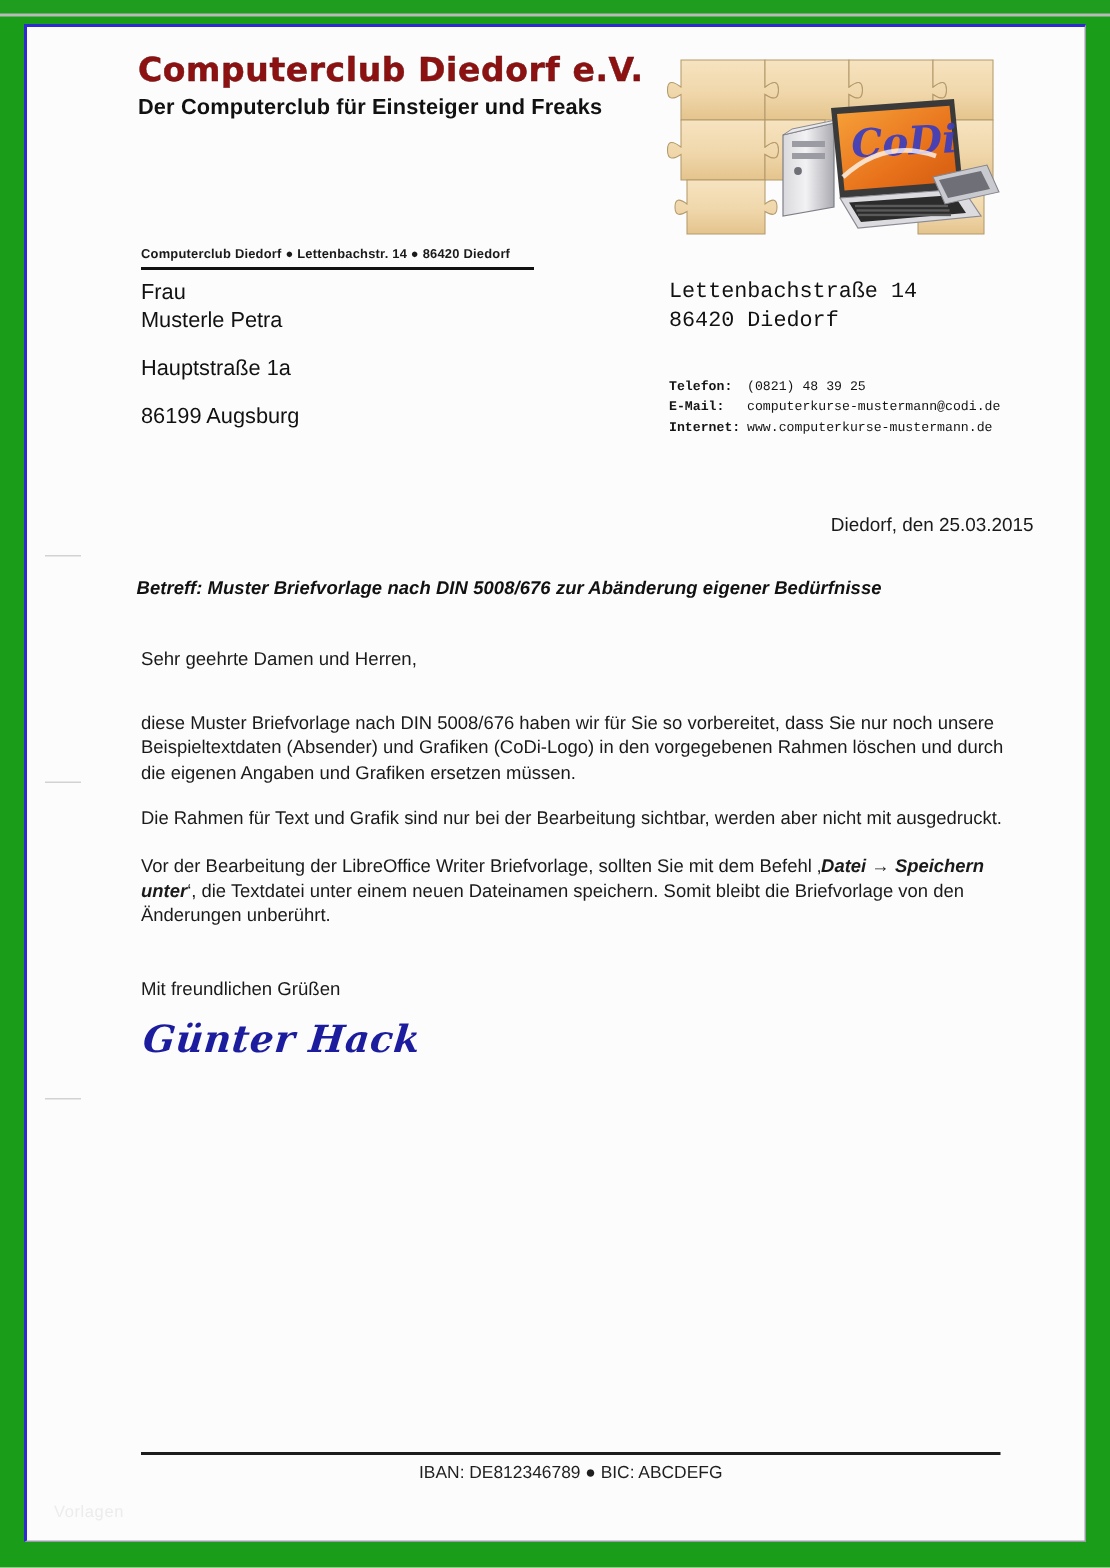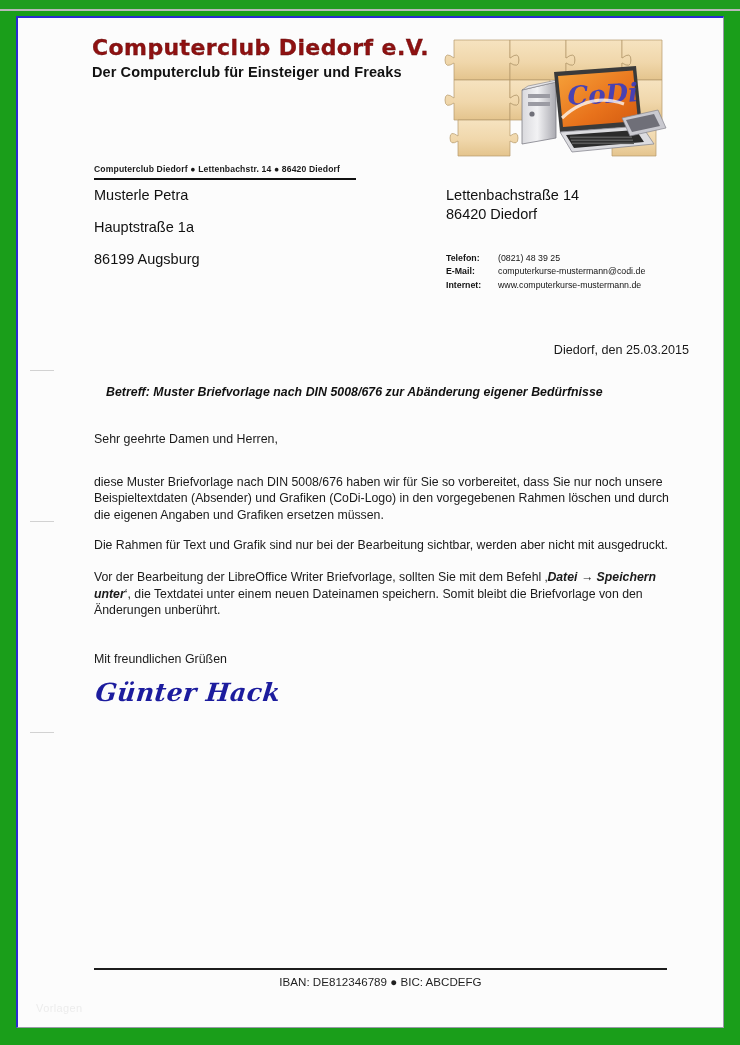--- a/index.html
+++ b/index.html
@@ -128,20 +128,21 @@
   .recipient .name-block { margin-bottom: 13px; }
   .recipient .street { margin-bottom: 13px; }
   .recipient .city { font-weight: normal; }
 
   
   .contact {
     position: absolute;
     left: 428px;
     top: 168px;
     width: 250px;
+    font-family: Liberation Mono, monospace;
   }
   .contact .addr {
     font-size: 14.5px;
     color: #111111;
     line-height: 1.32;
   }
   .contact-details {
     margin-top: 28px;
     font-size: 8.8px;
     color: #141414;
@@ -175,21 +176,21 @@
     top: 325px;
     font-size: 12.6px;
     color: #1a1a1a;
     white-space: nowrap;
     text-align: right;
   }
 
   
   .subject {
     position: absolute;
-    left: 88px;
+    left: 73px;
     top: 367px;
     width: 590px;
     font-size: 12.3px;
     font-weight: bold;
     font-style: italic;
     color: #111111;
     letter-spacing: 0.05px;
   }
 
   
@@ -344,20 +345,21 @@
             <polygon points="190,88 218,82 224,94 196,100" fill="#6f6f78"></polygon>
           </g>
         </svg>
       </div>
 
       <div class="sender-line">Computerclub Diedorf ● Lettenbachstr. 14 ● 86420 Diedorf</div>
       <div class="sender-rule"></div>
 
       <div class="recipient">
         <div class="name-block">
+          <div>Frau</div>
           <div>Musterle Petra</div>
         </div>
         <div class="street">Hauptstraße 1a</div>
         <div class="city">86199 Augsburg</div>
       </div>
 
       <div class="contact">
         <div class="addr">
           <div>Lettenbachstraße 14</div>
           <div>86420 Diedorf</div>

